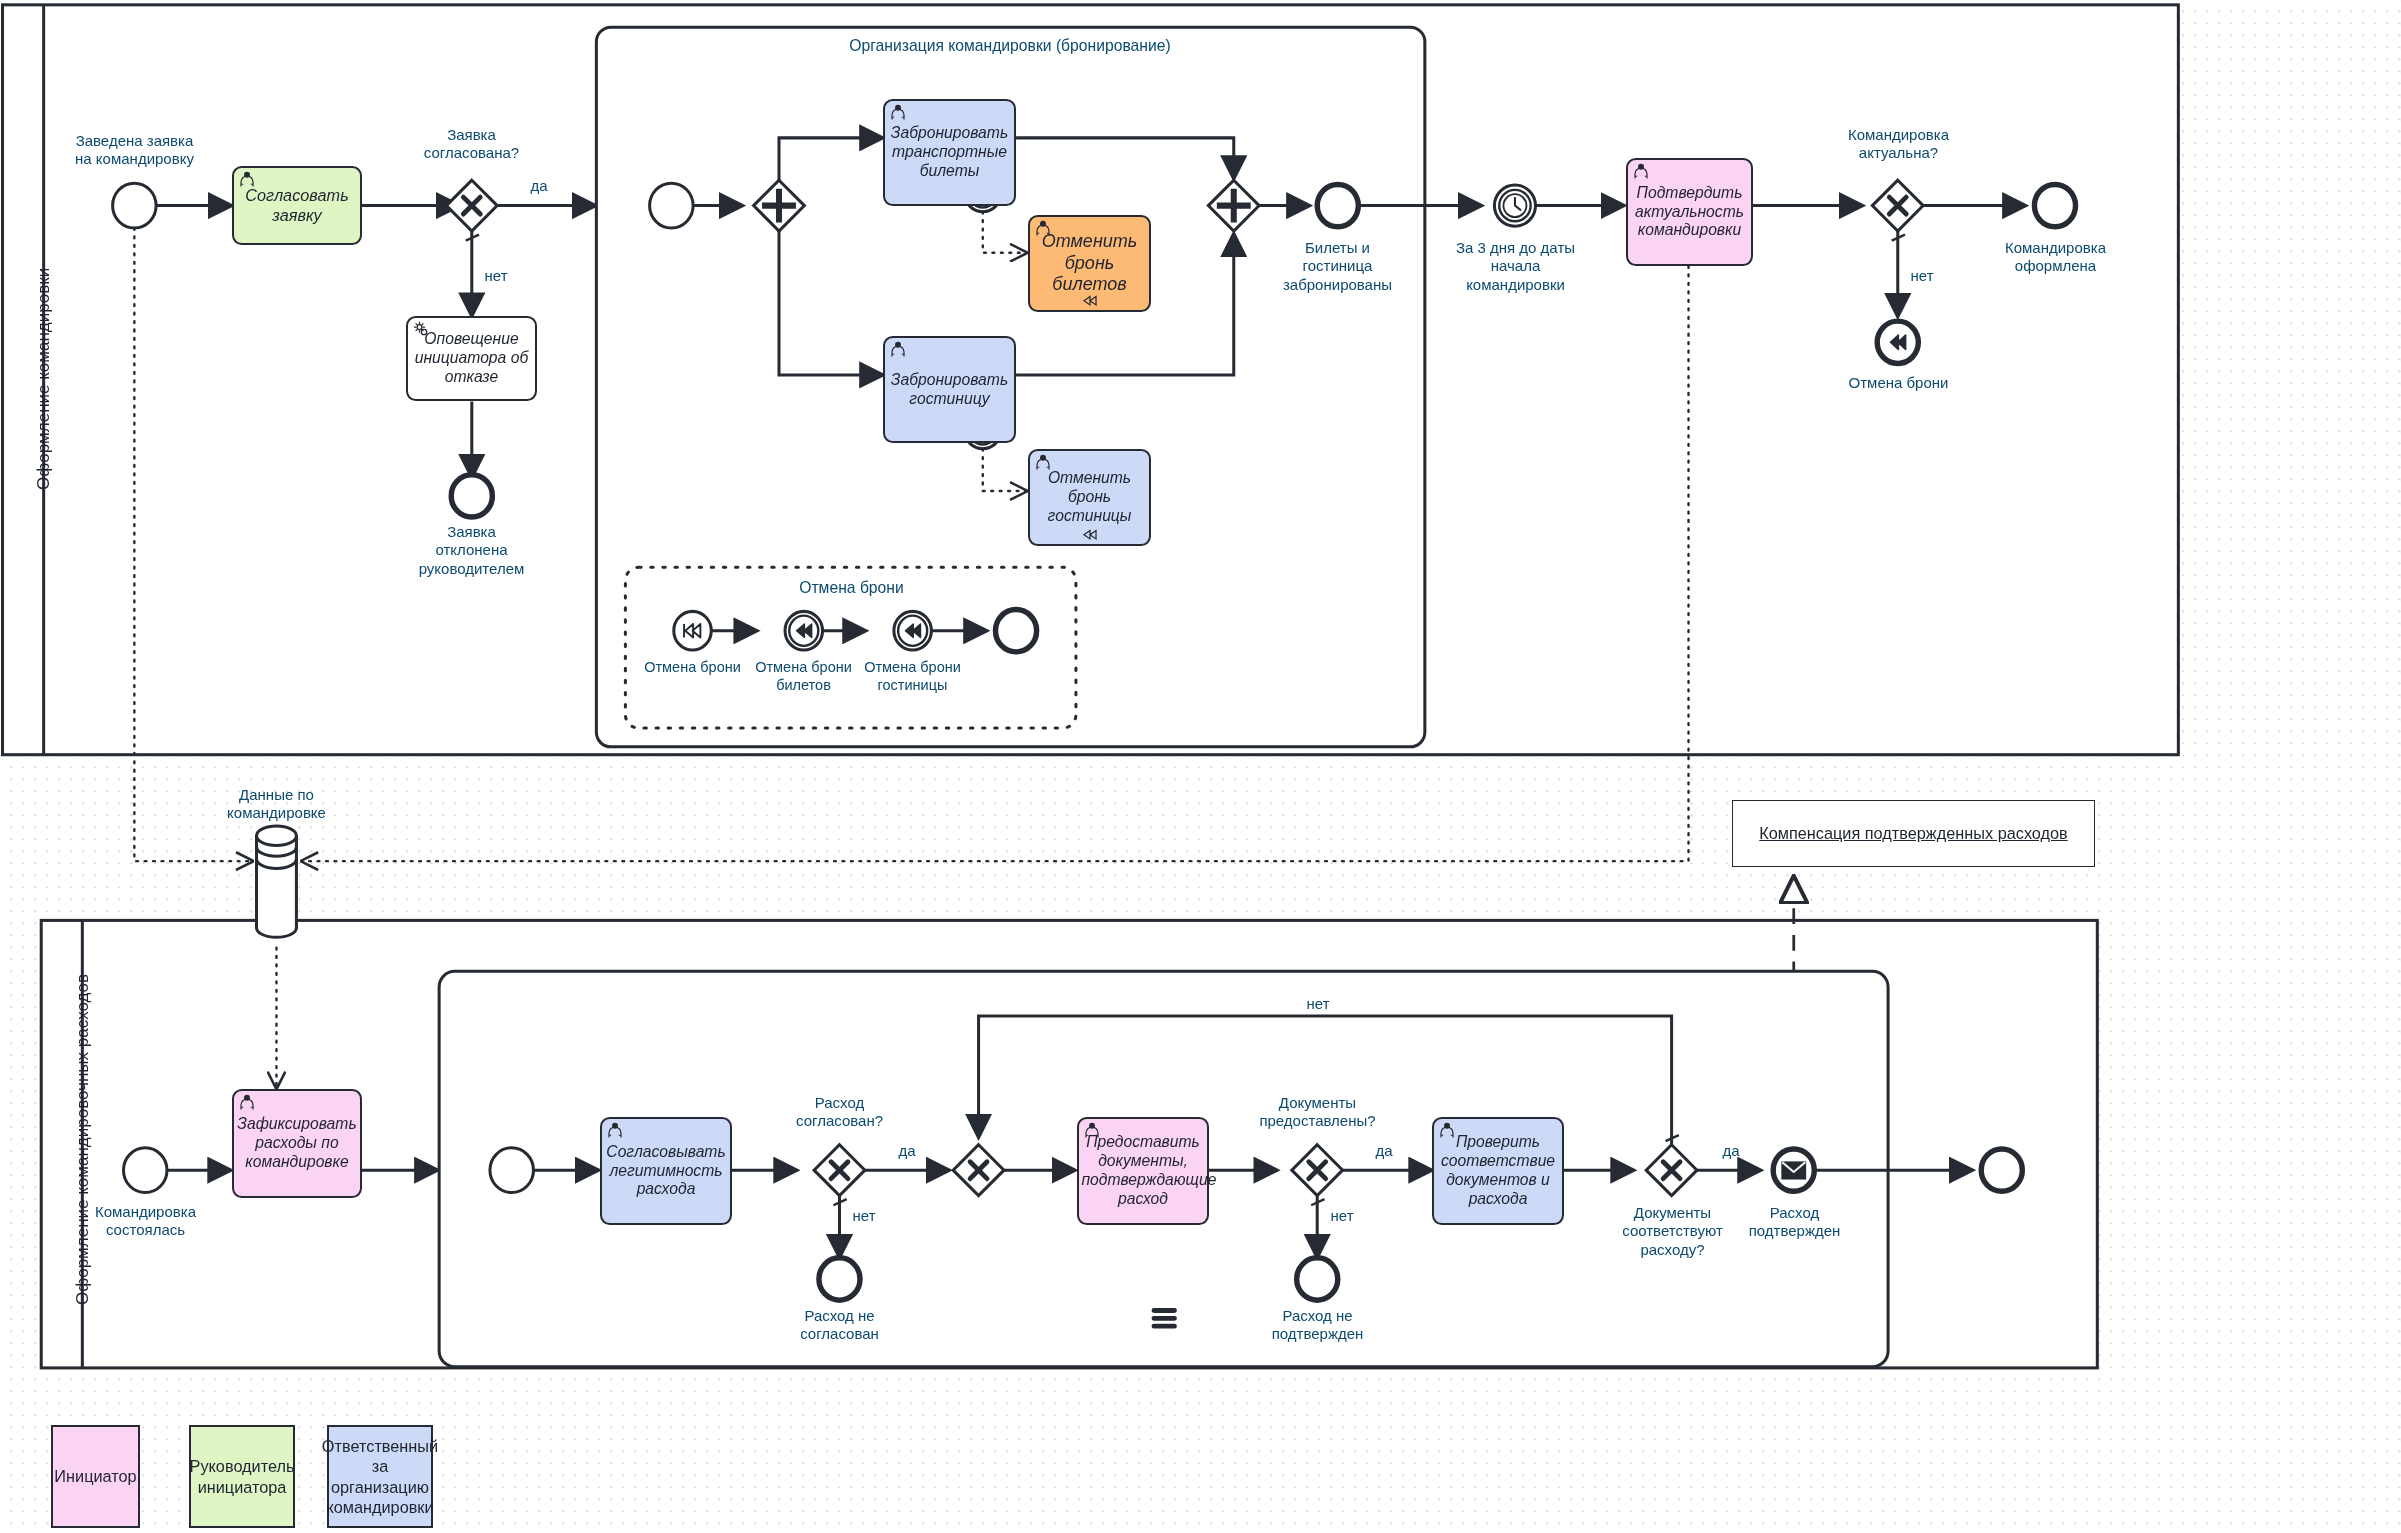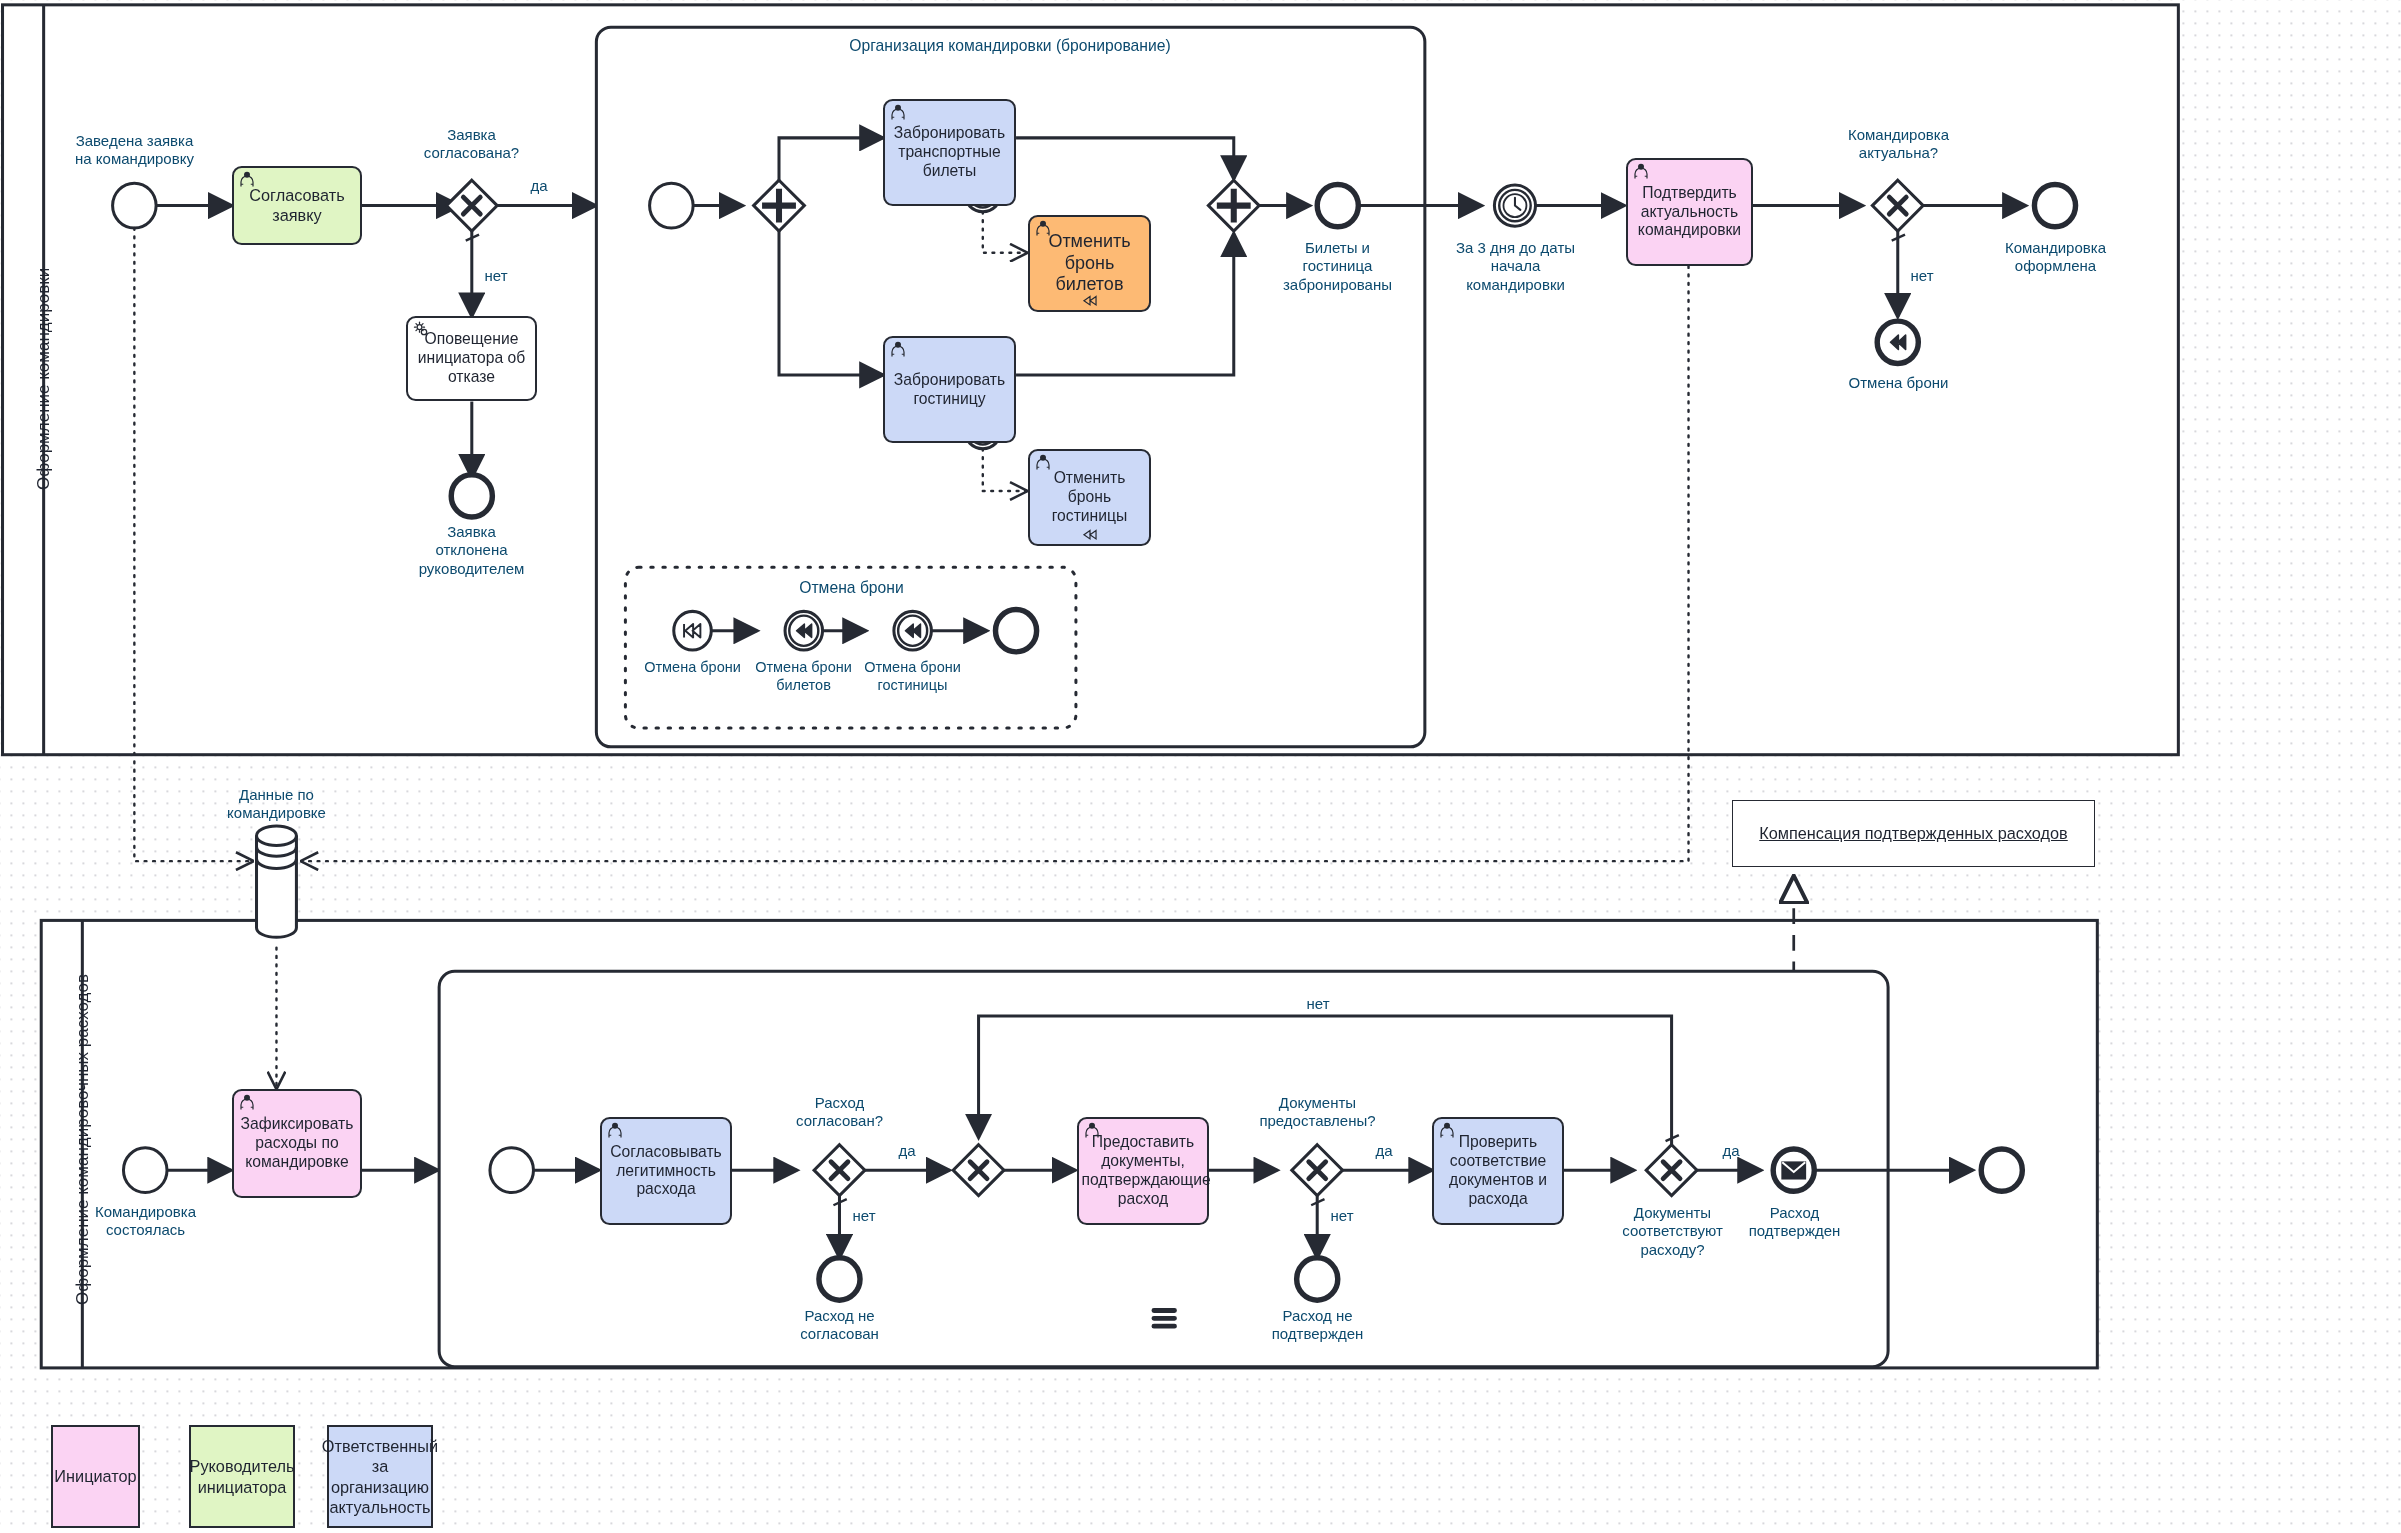--- a/index.html
+++ b/index.html
@@ -22,21 +22,21 @@
   .lanelabel{position:absolute;transform-origin:0 0;white-space:nowrap;}
   .taskbox{position:absolute;box-sizing:border-box;border:2.4px solid #262a33;
            border-radius:9.7px;display:flex;align-items:center;justify-content:center;
            text-align:center;line-height:1.2;}
   .legendbox{position:absolute;box-sizing:border-box;border:2.4px solid #262a33;
              display:flex;align-items:center;justify-content:center;
              text-align:center;line-height:1.25;}
   .annbox{position:absolute;box-sizing:border-box;border:1.8px solid #262a33;
           background:#fff;display:flex;align-items:center;justify-content:center;
           text-align:center;}
-  .tasklabel{display:block;width:100%;padding:0 2.4px;box-sizing:border-box;}
+  .tasklabel{display:block;width:100%;padding:0 2.4px;box-sizing:border-box;font-style:italic;}
   .persona{position:absolute;left:3.6px;top:2.4px;width:18px;height:18px;}
   .compmark{position:absolute;bottom:2.4px;left:50%;transform:translateX(-50%);
             width:15.7px;height:13.3px;}
 </style>
 </head>
 <body>
 
 <div id="canvas">
 
 <svg class="layer" viewBox="0 0 3970 2535" width="2401" height="1533">
@@ -398,21 +398,21 @@
   <span>Инициатор</span>
 </div>
 <div class="legendbox" style="left:189px;top:1425px;width:106px;height:103px;background:#e0f5c4;font-size:16.3px;">
   <span>Руководитель
 инициатора</span>
 </div>
 <div class="legendbox" style="left:327px;top:1425px;width:106px;height:103px;background:#ccd9f7;font-size:16.3px;">
   <span>Ответственный
 за
 организацию
-актуальность</span>
+командировки</span>
 </div>
 
 <div class="lanelabel" style="left:34px;top:490px;transform:rotate(-90deg);font-size:17px;">
   <span>Оформление командировки</span>
 </div>
 <div class="lanelabel" style="left:73px;top:1305px;transform:rotate(-90deg);font-size:17px;">
   <span>Оформление командировочных расходов</span>
 </div>
 
 <div class="txt" style="left:56px;top:132px;width:157px;font-size:15px;">Заведена заявка

